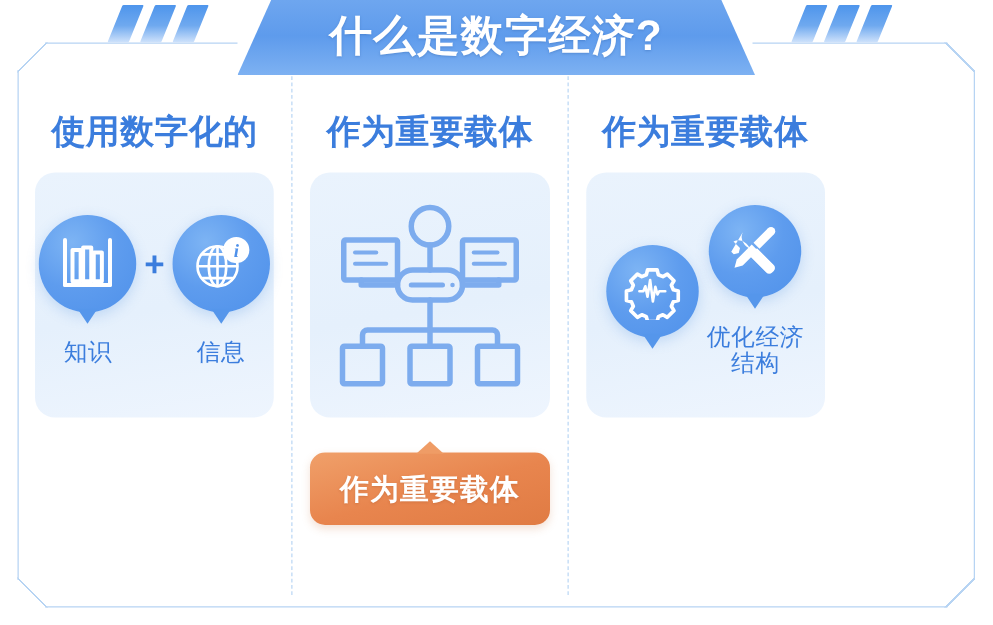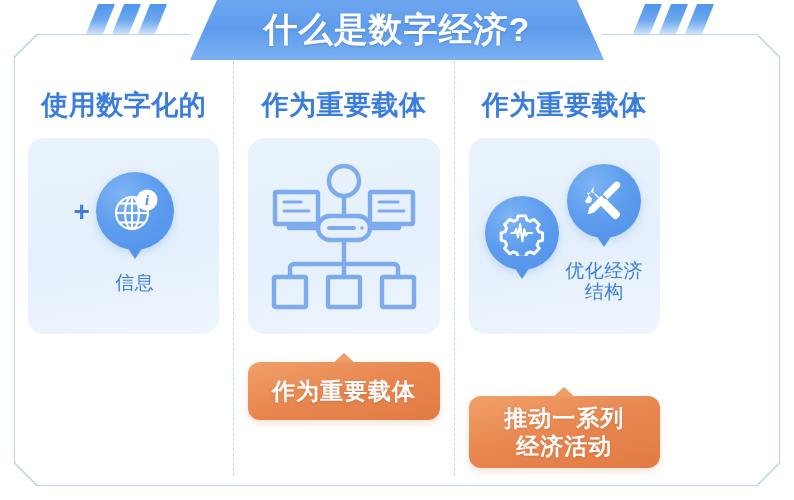--- a/index.html
+++ b/index.html
@@ -287,20 +287,34 @@
   </div>
 
   <div class="columns">
 
     <div class="col">
       <div class="col-title">使用数字化的</div>
 
       <div class="panel">
         <div class="badge-row">
 
+          <div class="badge-cell">
+            <div class="pin">
+              <svg width="46" height="44" viewBox="0 0 46 44" aria-hidden="true">
+                <g fill="none" stroke="#ffffff" stroke-width="3.2" stroke-linecap="round" stroke-linejoin="round">
+                  <path d="M5 3 V39 H41 V3"></path>
+                  <path d="M5 39 H41"></path>
+                  <rect x="11" y="11" width="6.5" height="25"></rect>
+                  <rect x="19.5" y="9" width="6.5" height="27"></rect>
+                  <rect x="28" y="13" width="6.5" height="23"></rect>
+                </g>
+              </svg>
+            </div>
+            <div class="pin-label">知识</div>
+          </div>
 
           <div class="plus">+</div>
 
           <div class="badge-cell">
             <div class="pin">
               <svg width="48" height="48" viewBox="0 0 48 48" aria-hidden="true">
                 <g fill="none" stroke="#ffffff" stroke-width="2.1">
                   <circle cx="21" cy="26" r="16"></circle>
                   <ellipse cx="21" cy="26" rx="7" ry="16"></ellipse>
                   <path d="M5 26 H37"></path>
@@ -395,20 +409,16 @@
                 </g>
               </svg>
             </div>
             <div class="pin-label">优化经济
 结构</div>
           </div>
 
         </div>
       </div>
 
-      <div class="cta">
-        <div class="cta-text">推动一系列
-经济活动</div>
-      </div>
     </div>
 
   </div>
 </div>
 
 </body></html>

